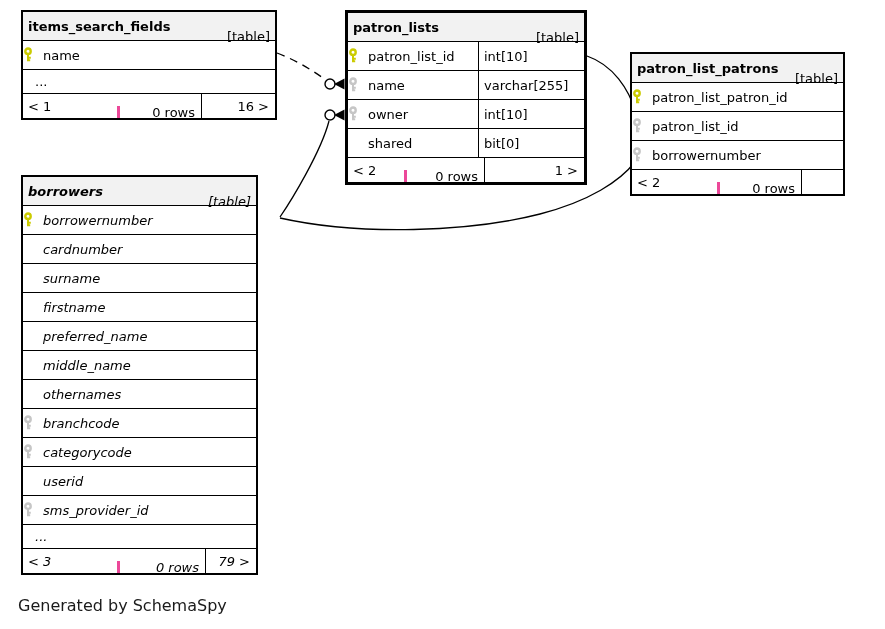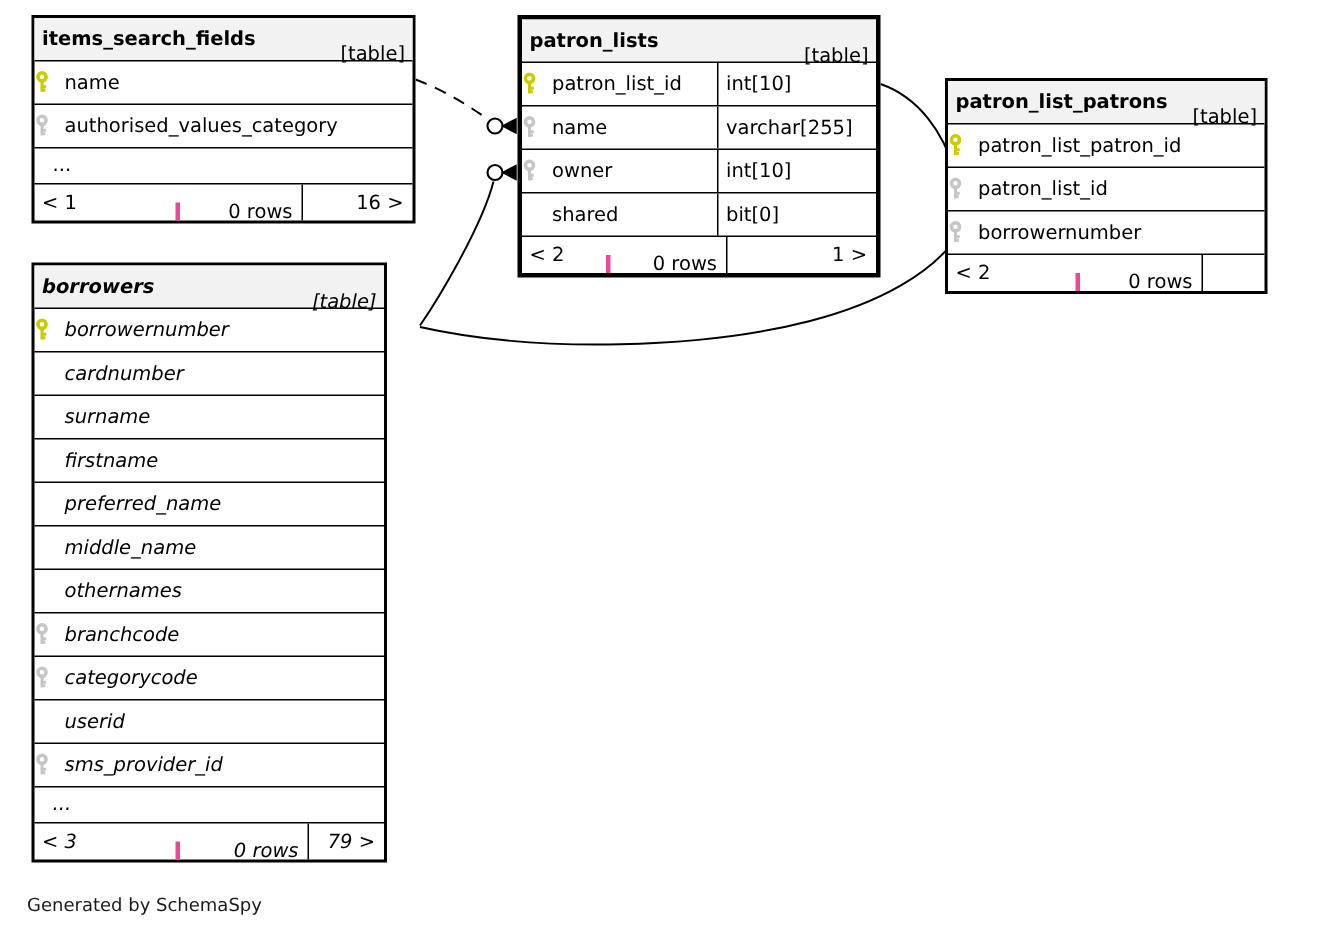--- a/index.html
+++ b/index.html
@@ -59,21 +59,21 @@
   
   #rels { position:absolute; left:0; top:0; pointer-events:none; }
   #rels path.rel { fill:none; stroke:#000; stroke-width:1.3px; }
   #rels path.dashed { stroke-dasharray:8 6; }
   #rels circle.dot { fill:#fff; stroke:#000; stroke-width:1.4px; }
   #rels polygon.arrow { fill:#000; stroke:none; }
 
   
   .note {
     position:absolute; left:18px; top:596px;
-    font-size:12px; color:#1a1a1a; white-space:nowrap;
+    font-size:16px; color:#1a1a1a; white-space:nowrap;
   }
 </style>
 </head>
 <body>
 
 <div class="canvas">
 
   <svg id="rels" width="885" height="629" viewBox="0 0 885 629">
      patron_lists.name (implied, dashed) --&gt;
     <path class="rel dashed" d="M 277,53 C 298,61 313,71 326,80"></path>
@@ -111,29 +111,20 @@
     <div class="rows">
         <div class="row">
           <span class="keyicon">
             <svg width="10" height="16" viewBox="0 0 10 16">
               <circle cx="5" cy="4.2" r="2.7" fill="none" stroke="#cbcb00" stroke-width="2.4"></circle>
               <path d="M5 6.9 V14.3 M5 10.8 H7.8 M5 13.2 H7.2" stroke="#cbcb00" stroke-width="2" fill="none"></path>
             </svg>
           </span>
           <span class="colname">name</span>
         </div>
-        <div class="row">
-          <span class="keyicon">
-            <svg width="10" height="16" viewBox="0 0 10 16">
-              <circle cx="5" cy="4.2" r="2.7" fill="none" stroke="#c6c6c6" stroke-width="2.4"></circle>
-              <path d="M5 6.9 V14.3 M5 10.8 H7.8 M5 13.2 H7.2" stroke="#c6c6c6" stroke-width="2" fill="none"></path>
-            </svg>
-          </span>
-          <span class="colname">authorised_values_category</span>
-        </div>
         <div class="row ellipsis">
           <span class="colname">...</span>
         </div>
       </div>
     <div class="tfoot">
       <span class="fcell left">&lt; 1</span>
       <span class="fcell mid">0 rows</span>
       <span class="fcell right">16 &gt;</span>
     </div>
   </div>

